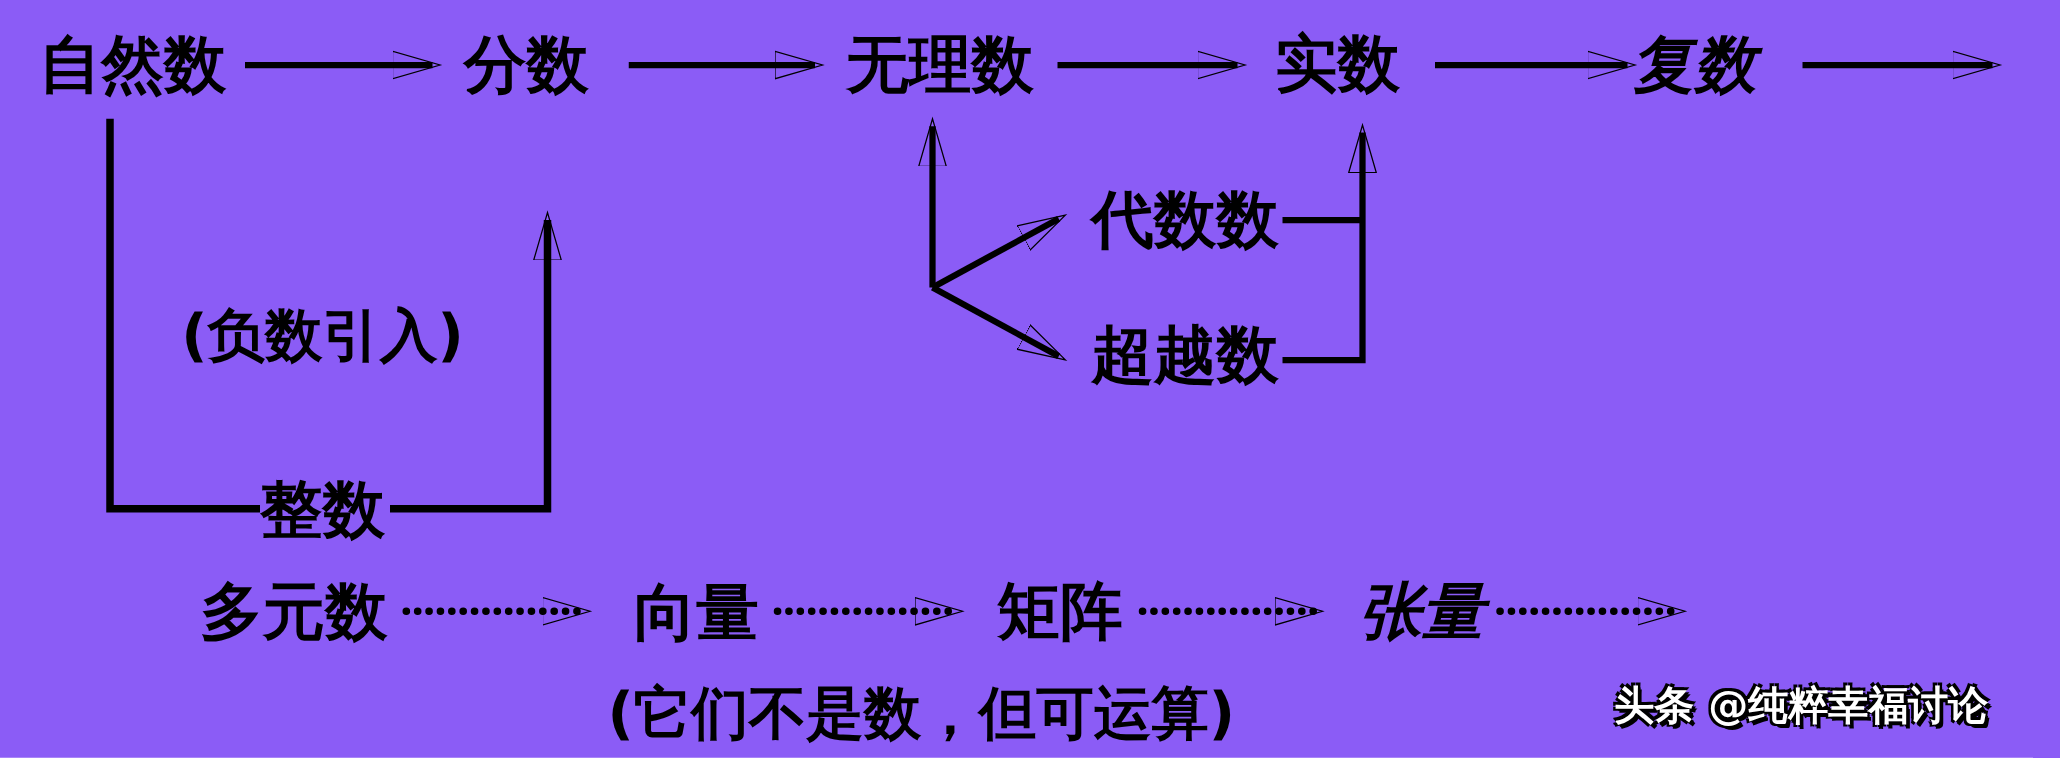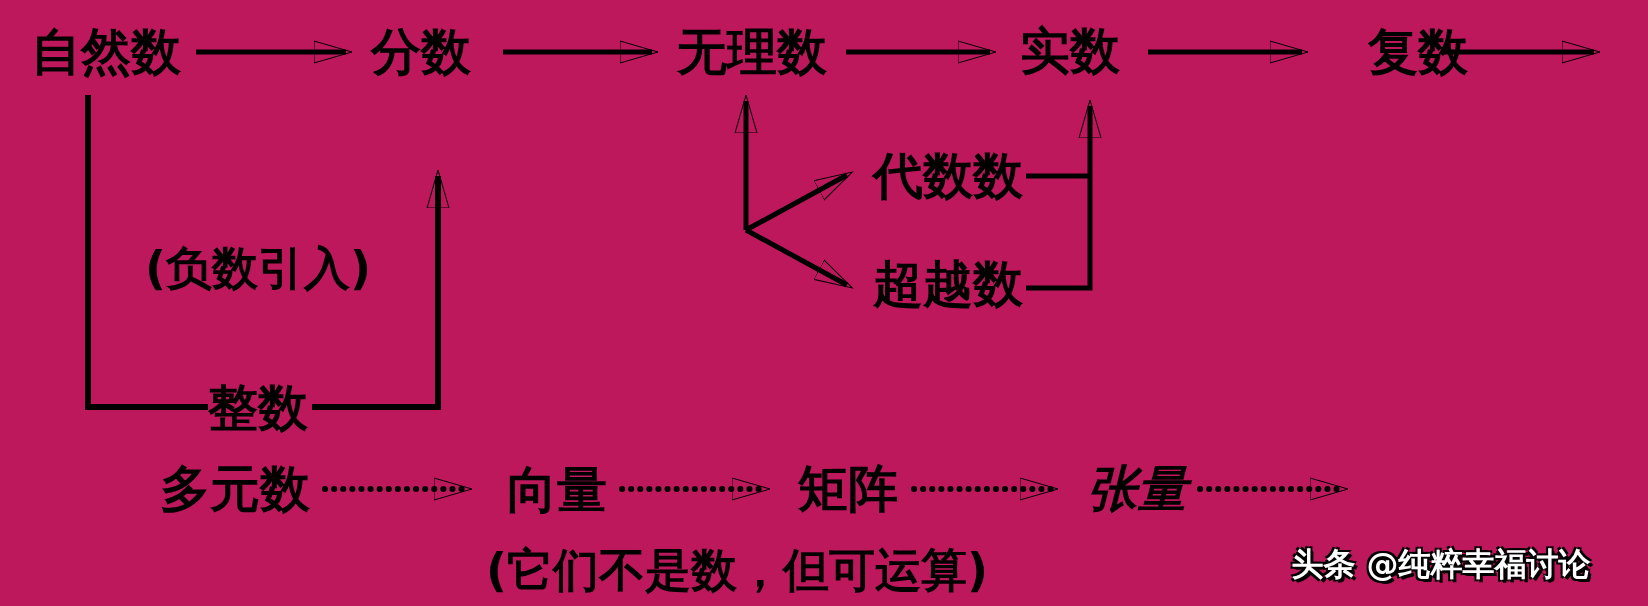--- a/index.html
+++ b/index.html
@@ -4,21 +4,21 @@
 <style>
   html, body { margin: 0; padding: 0; }
   body {
     width: 1648px; height: 606px;
     background: #ffffff;
     font-family: "DejaVu Sans", sans-serif;
   }
   .stage {
     position: relative;
     width: 1648px; height: 606px;
-    background: #be185d;
+    background: #8b5cf6;
     overflow: hidden;
   }
   .lines {
     position: absolute;
     left: 0; top: 0;
     width: 1648px; height: 606px;
   }
   .lines path, .lines line { stroke: #000000; fill: none; }
   .lbl {
     position: absolute;
@@ -72,21 +72,21 @@
     <line x1="325" y1="489" x2="466" y2="489" stroke-width="6" stroke-dasharray="0.1 9" stroke-linecap="round" marker-end="url(#arrow)"></line>
     <line x1="622" y1="489" x2="764" y2="489" stroke-width="6" stroke-dasharray="0.1 9" stroke-linecap="round" marker-end="url(#arrow)"></line>
     <line x1="914" y1="489" x2="1052" y2="489" stroke-width="6" stroke-dasharray="0.1 9" stroke-linecap="round" marker-end="url(#arrow)"></line>
     <line x1="1200" y1="489" x2="1342" y2="489" stroke-width="6" stroke-dasharray="0.1 9" stroke-linecap="round" marker-end="url(#arrow)"></line>
   </svg>
 
   <div class="lbl fs50" style="left:106px; top:52px;">自然数</div>
   <div class="lbl fs50" style="left:421px; top:52px;">分数</div>
   <div class="lbl fs50" style="left:752px; top:52px;">无理数</div>
   <div class="lbl fs50" style="left:1070px; top:51px;">实数</div>
-  <div class="lbl fs50" style="left:1418px; top:52px;">复数</div>
+  <div class="lbl fs50" style="left:1355px; top:52px;font-style:italic;">复数</div>
 
   <div class="lbl fs46" style="left:258px; top:268px;">(负数引入)</div>
   <div class="lbl fs50" style="left:258px; top:408px;">整数</div>
 
   <div class="lbl fs50" style="left:948px; top:176px;">代数数</div>
   <div class="lbl fs50" style="left:948px; top:284px;">超越数</div>
 
   <div class="lbl fs50" style="left:235px; top:489px;">多元数</div>
   <div class="lbl fs50" style="left:557px; top:490px;">向量</div>
   <div class="lbl fs50" style="left:848px; top:489px;">矩阵</div>

